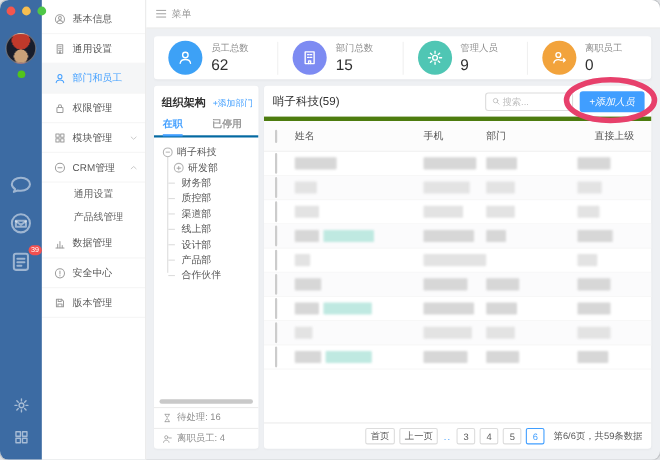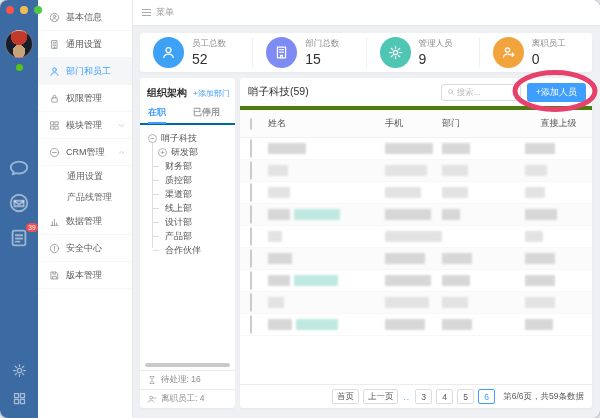--- a/index.html
+++ b/index.html
@@ -85,21 +85,21 @@
   .org-foot-row svg { width:10px; height:10px; color:#a5a5a5; }
 
   
   .main-card { flex:1; min-width:0; display:flex; flex-direction:column; position:relative; overflow:visible; }
   .main-header { height:28px; flex-shrink:0; display:flex; align-items:center; padding:0 6px 0 8px; gap:6px; }
   .main-title { font-size:10.5px; color:#303030; margin-right:auto; }
   .searchbox { width:80px; height:17px; border:1px solid #dcdcdc; border-radius:3px; display:flex; align-items:center; gap:2px; padding:0 5px; background:#fff; }
   .searchbox svg { width:8px; height:8px; color:#b5b5b5; flex-shrink:0; }
   .searchbox input { border:none; outline:none; width:100%; font-size:8.5px; color:#555; font-family:inherit; background:transparent; }
   .searchbox input::placeholder { color:#bdbdbd; }
-  .add-btn { height:19px; background:var(--accent,#409eff); color:#fff; border:none; border-radius:3px; font-size:9px; padding:0 9px; cursor:pointer; font-family:inherit; white-space:nowrap; }
+  .add-btn { height:19px; background:var(--accent,#409eff); color:#fff; border:none; border-radius:3px; font-size:9px; padding:0 9px; cursor:pointer; font-family:inherit; white-space:nowrap;font-style:italic; }
   .annotation { position:absolute; top:-9px; right:-7px; width:88px; height:44px; overflow:visible; z-index:6; pointer-events:none; }
 
   .t-head { height:32px; flex-shrink:0; display:flex; align-items:center; border-top:4px solid #4d7c0f; border-bottom:1px solid #f0f0f0; background:#fcfcfc; font-size:9px; color:#555; }
   .col-check { width:28px; padding-left:10px; flex-shrink:0; }
   .col-name { width:117px; flex-shrink:0; }
   .col-phone { width:57px; flex-shrink:0; }
   .col-dept { width:83px; flex-shrink:0; }
   .col-sup { flex:1;text-align:center; }
   .cb { width:11px; height:11px; border:1px solid #ccc; border-radius:2px; background:#fff; cursor:pointer; }
   .t-row { height:22px; flex-shrink:0; display:flex; align-items:center; border-bottom:1px solid #f7f7f7; cursor:pointer; }
@@ -295,21 +295,21 @@
       <div class="stats-card card">
   <div class="stat">
     <span class="stat-circle" style="background: rgb(61, 161, 246);">
               <svg viewBox="0 0 24 24" fill="none" stroke="currentColor" stroke-width="2" stroke-linecap="round" stroke-linejoin="round">
                 <circle cx="12" cy="8" r="4"></circle>
                 <path d="M4.5 20c.5-3.5 3.5-5.5 7.5-5.5s7 2 7.5 5.5"></path>
               </svg>
             </span>
     <span>
       <div class="stat-label">员工总数</div>
-      <div class="stat-value">52</div>
+      <div class="stat-value">62</div>
     </span>
   </div>
 
   <div class="stat">
     <span class="stat-circle" style="background: rgb(125, 139, 242);">
               <svg viewBox="0 0 24 24" fill="none" stroke="currentColor" stroke-width="2" stroke-linecap="round" stroke-linejoin="round">
                 <rect x="5.5" y="3.5" width="13" height="17"></rect>
                 <path d="M9 7.5h2M13 7.5h2M9 11.5h2M13 11.5h2M10.5 20.5v-4h3v4"></path>
               </svg>
             </span>

